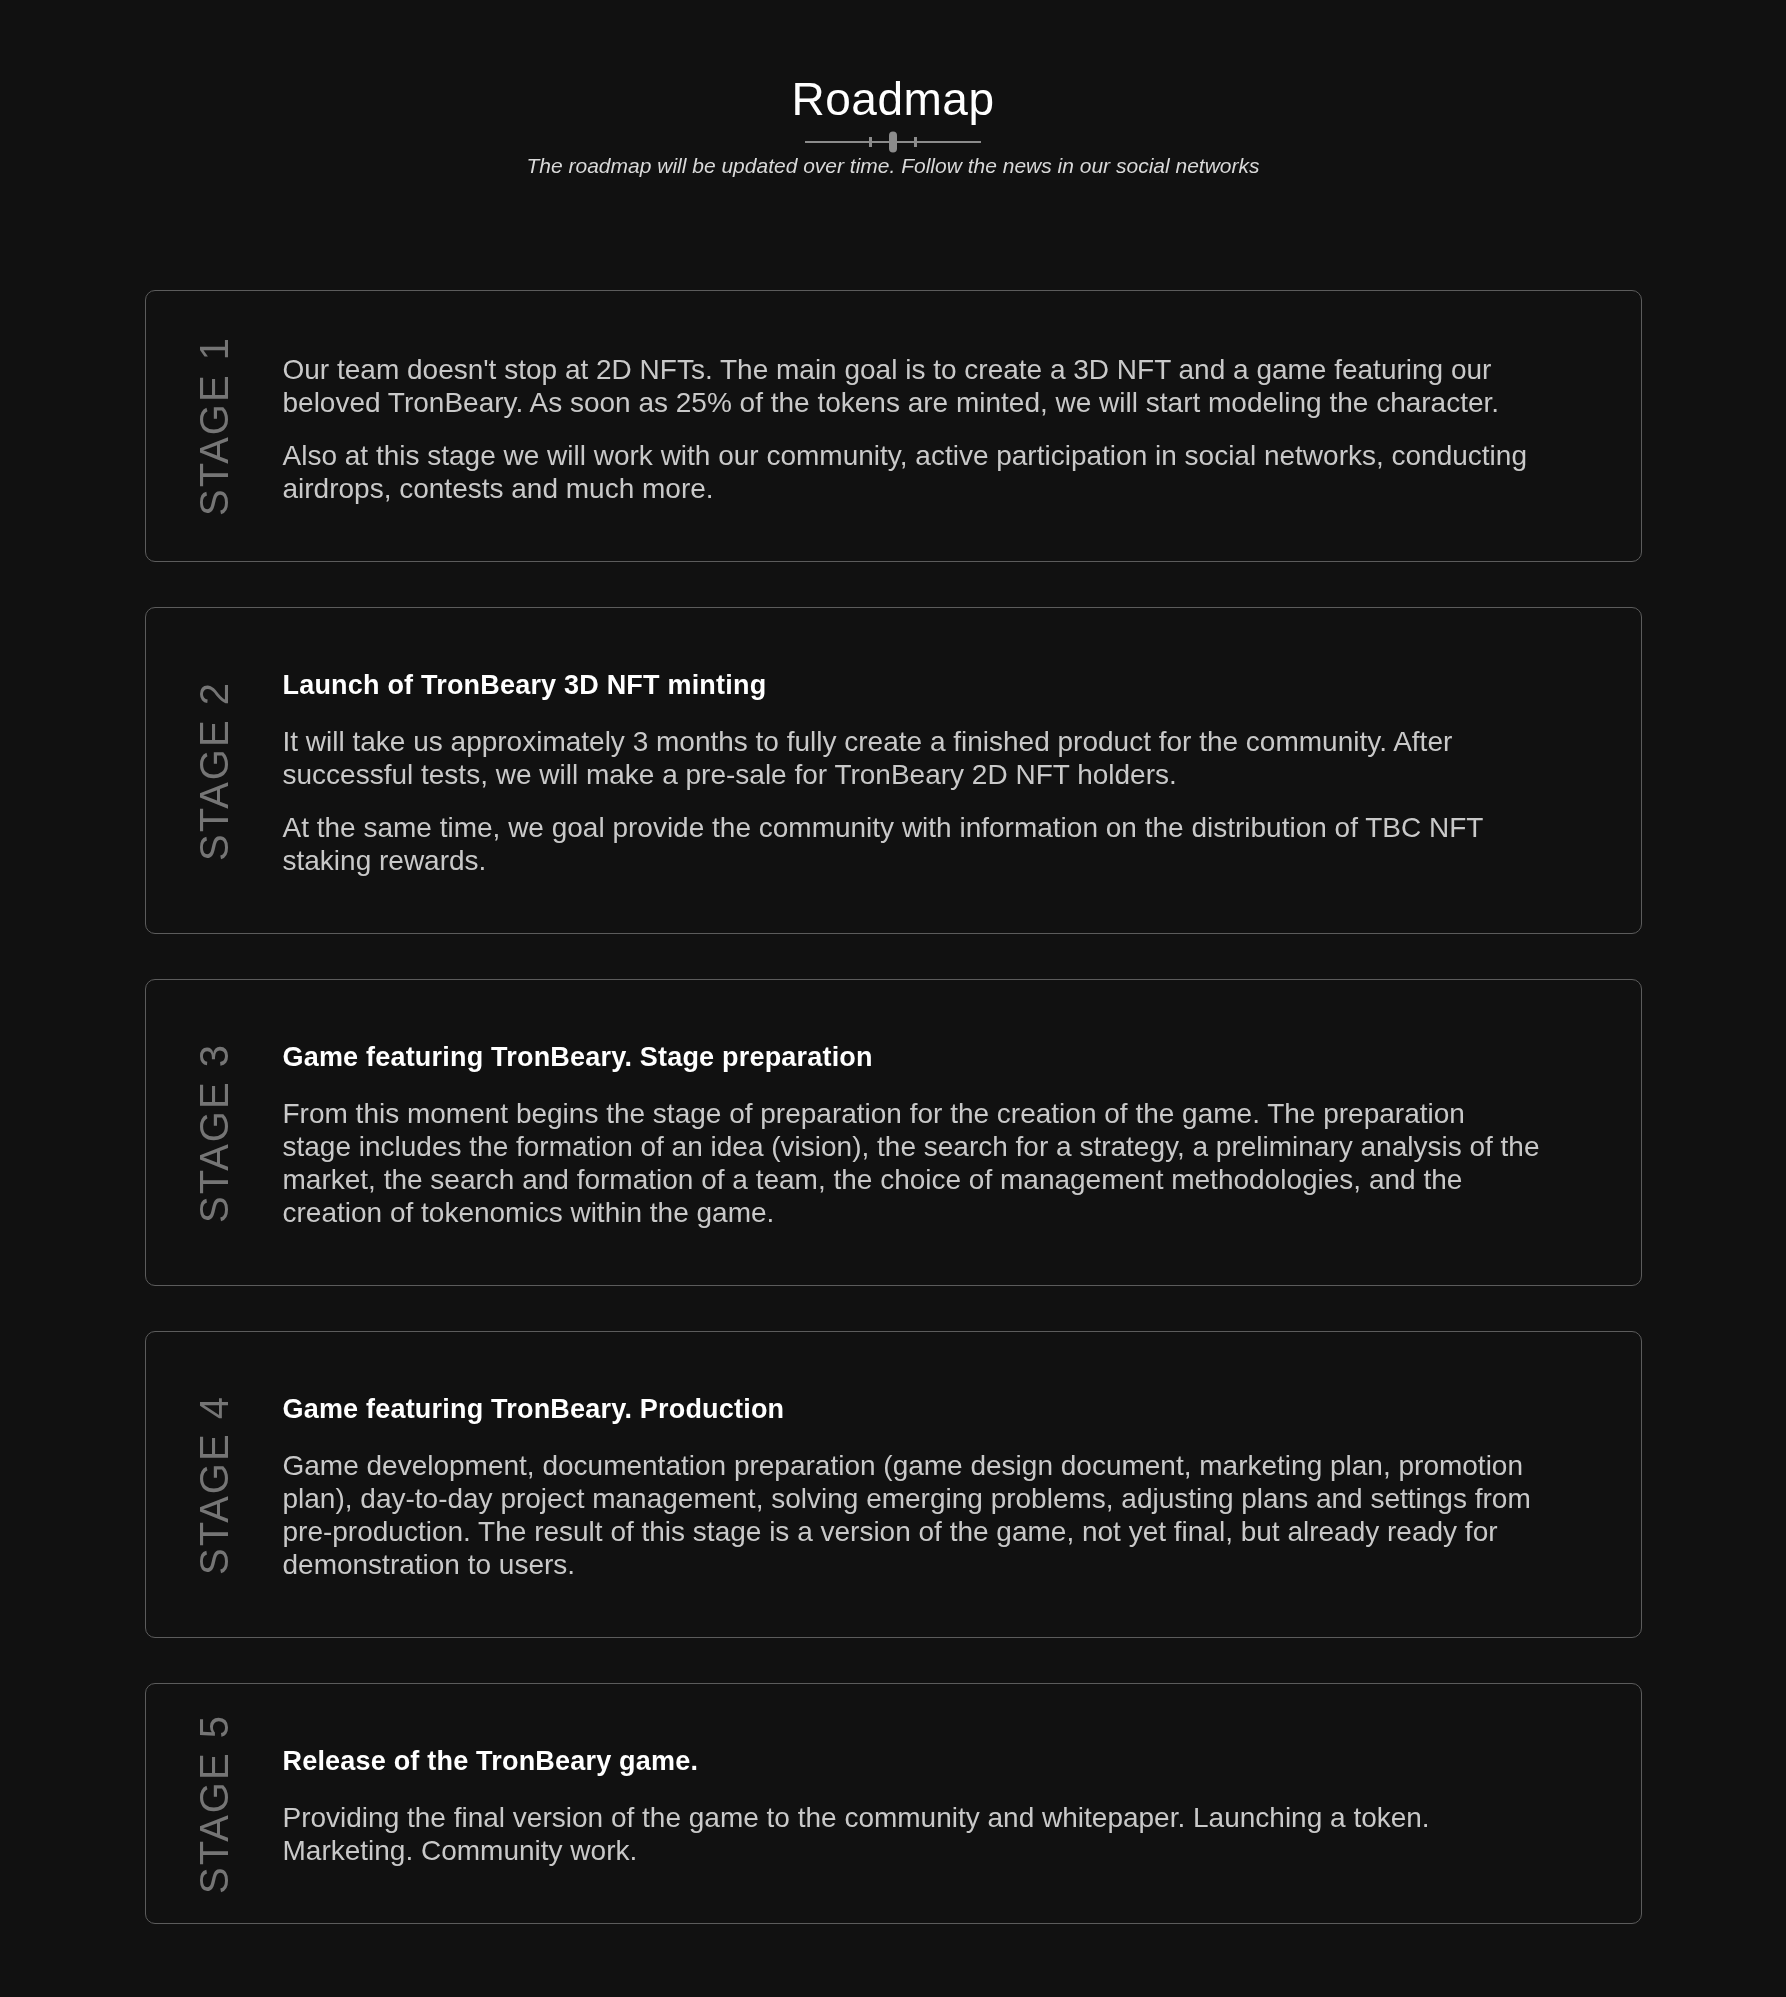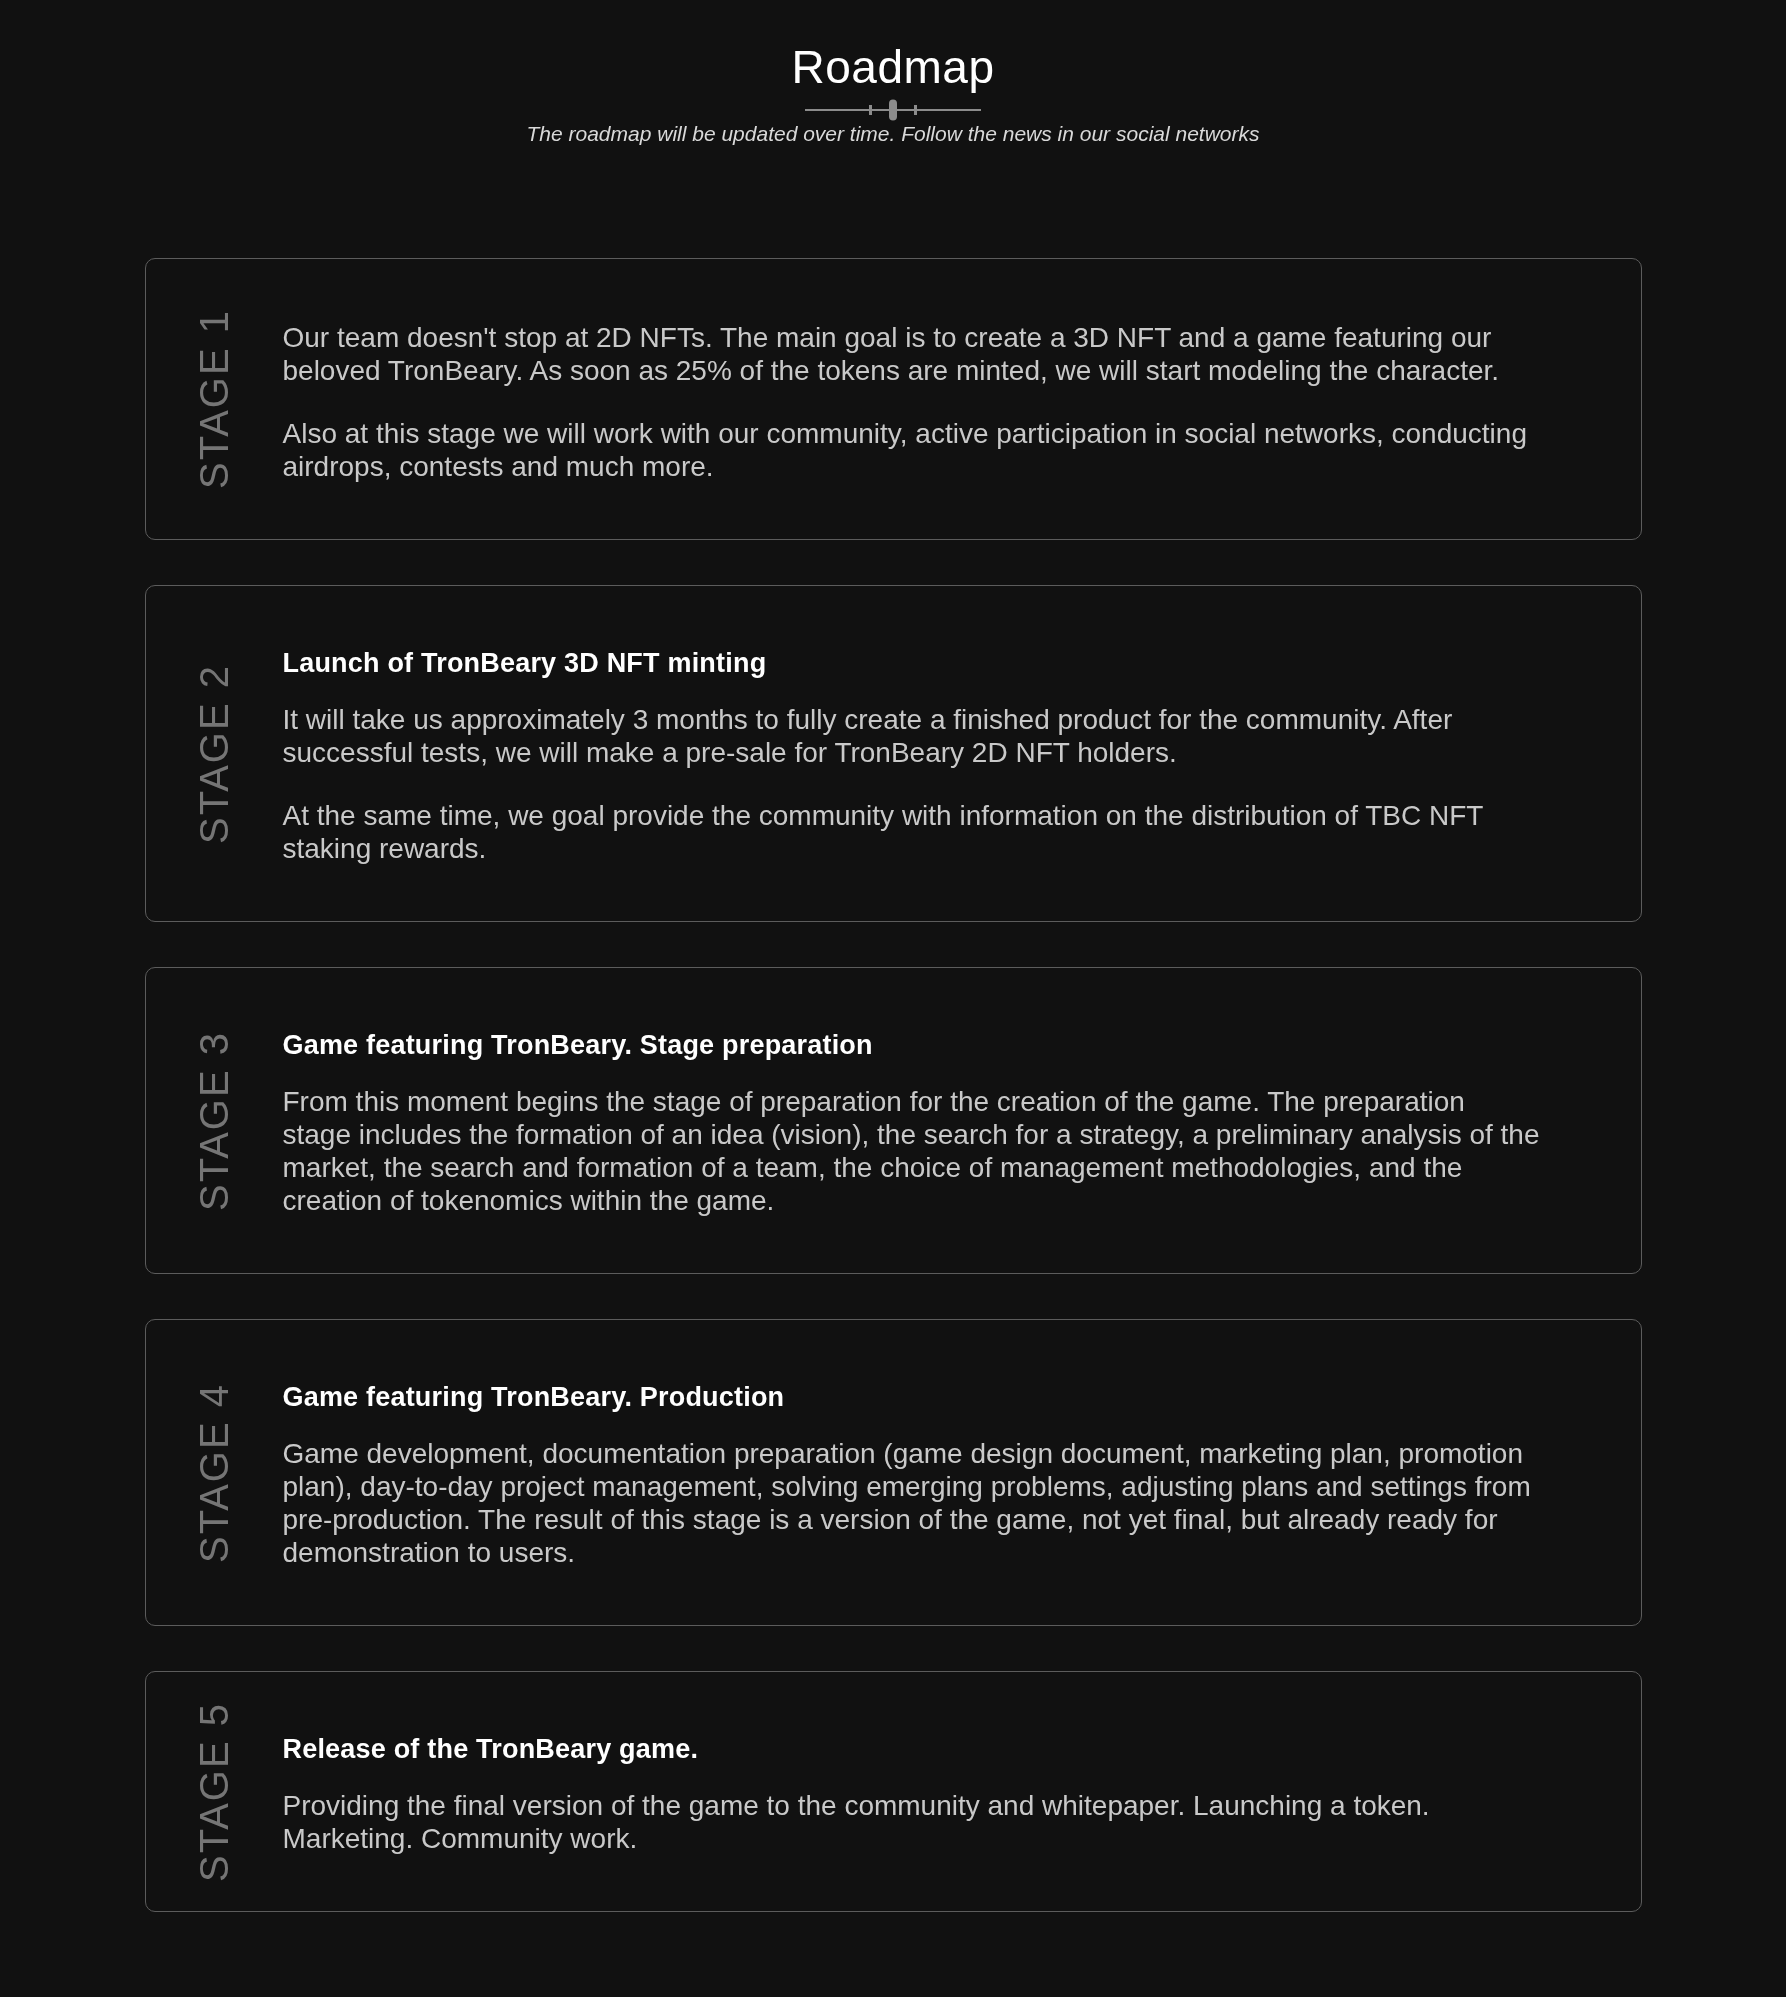--- a/index.html
+++ b/index.html
@@ -9,21 +9,21 @@
     font-family: "Liberation Sans", sans-serif;
   }
 
   body {
     min-width: 1786px;
     min-height: 1997px;
   }
 
   
   .header {
-    padding-top: 40px;
+    padding-top: 72px;
     text-align: center;
   }
 
   .page-title {
     color: #ffffff;
     font-size: 46px;
     font-weight: 500;
     letter-spacing: 0.5px;
     line-height: 1.2;
   }
@@ -109,21 +109,21 @@
     letter-spacing: 0.2px;
     margin-bottom: 24px;
   }
 
   .stage-content p {
     color: #c9c9c9;
     font-size: 28px;
     line-height: 33px;
     font-weight: 400;
   }
-  .stage-content p + p { margin-top: 30px; }
+  .stage-content p + p { margin-top: 20px; }
 </style>
 </head>
 <body>
 
 <header class="header">
   <h1 class="page-title">Roadmap</h1>
   <div class="divider">
     <span class="tick left"></span>
     <span class="pill"></span>
     <span class="tick right"></span>

